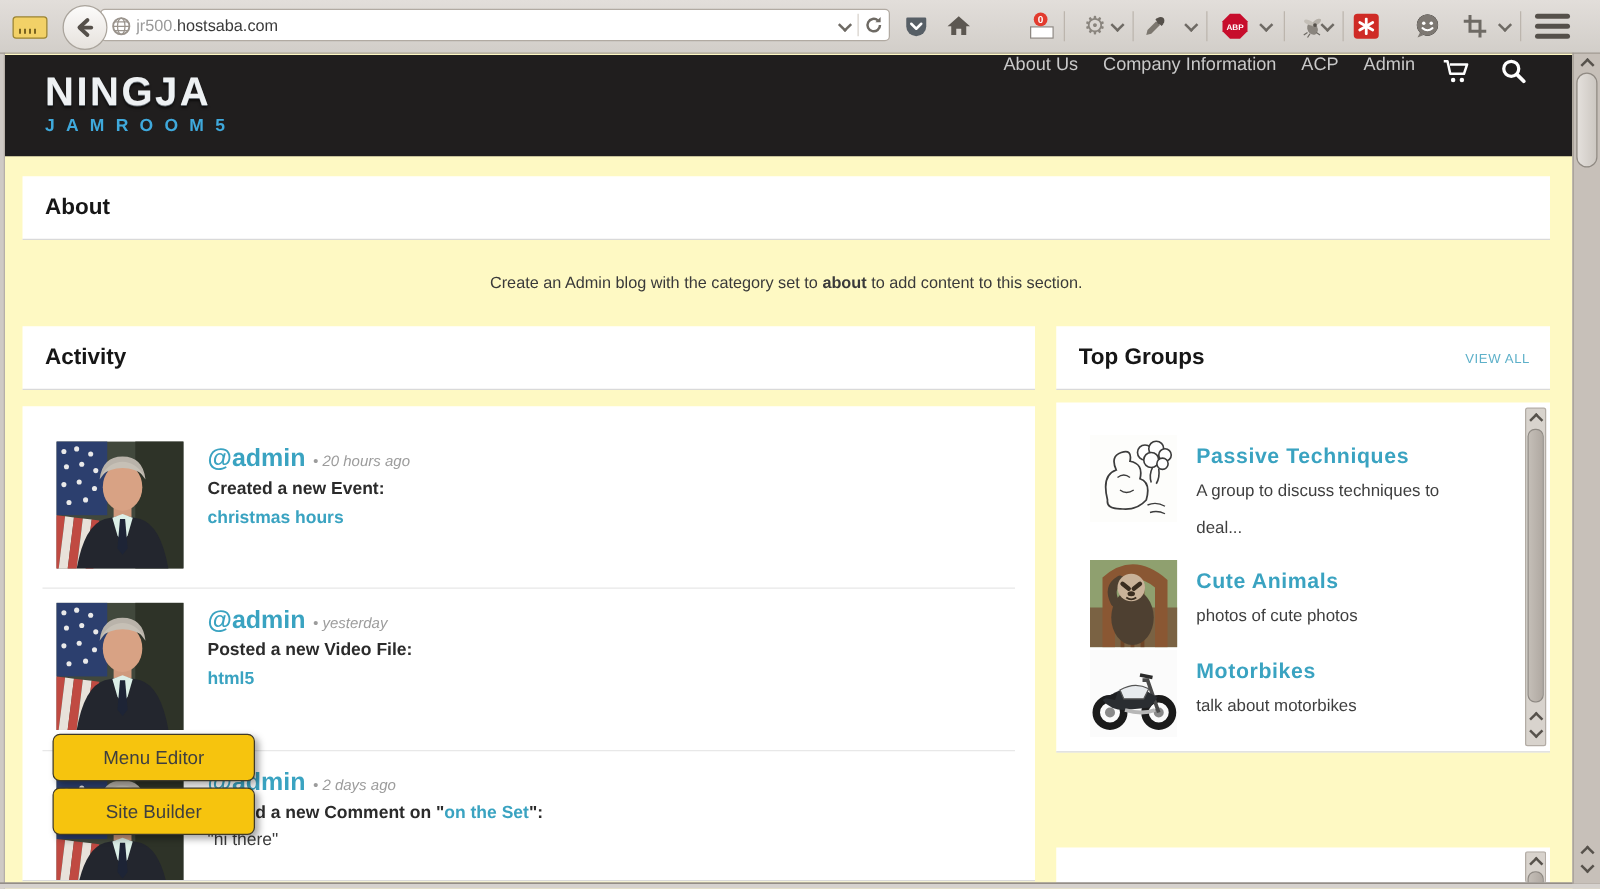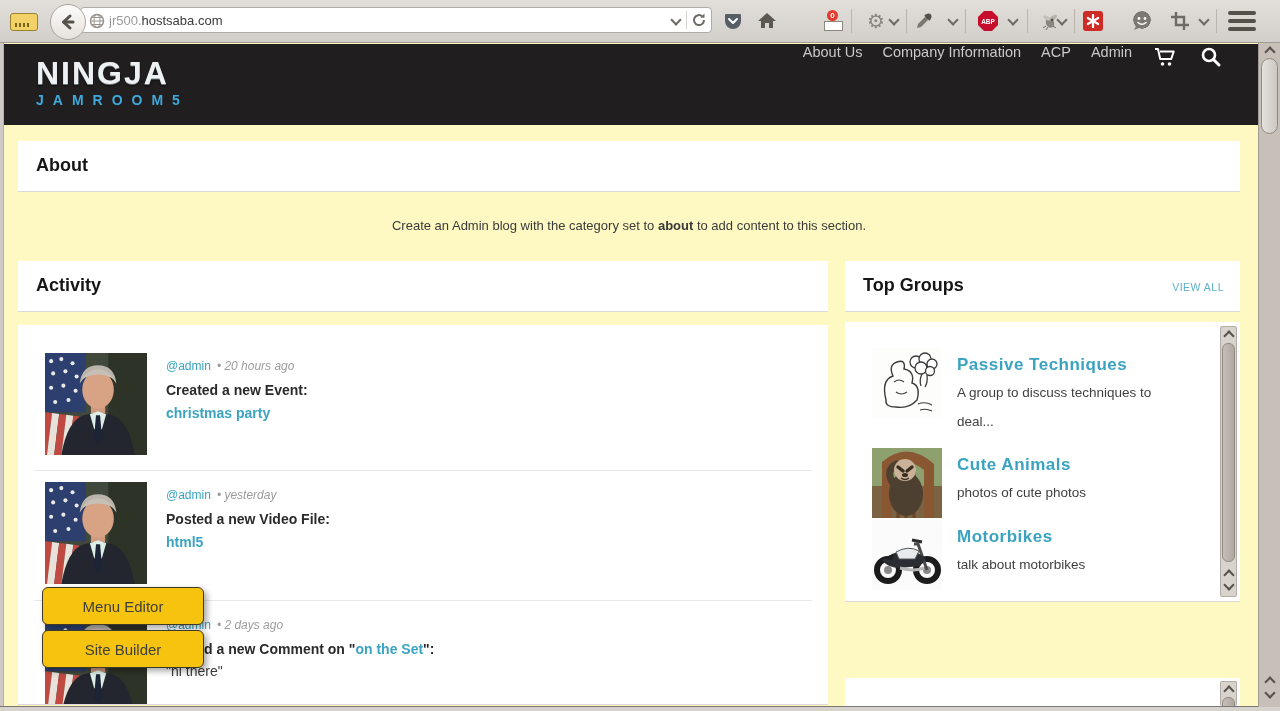--- a/index.html
+++ b/index.html
@@ -64,21 +64,21 @@
   .nav-icon{display:flex;align-items:center;justify-content:center;width:26px;height:26px;}
   
   .band{position:absolute;background:#fff;border-bottom:1px solid #d9d9d9;box-sizing:border-box;}
   .band h2{margin:0;padding:14px 0 0 18px;font-size:18px;font-weight:700;color:#161616;}
   .panel{position:absolute;background:#fff;border-bottom:1px solid #d9d9d9;box-sizing:border-box;overflow:hidden;}
   .notice{position:absolute;left:15px;top:176px;width:1222px;text-align:center;font-size:13px;color:#3a3a3a;}
   .view-all{position:absolute;right:16px;top:20px;font-size:10.5px;letter-spacing:.5px;color:#5db0c9;cursor:pointer;}
   
   .avatar{position:absolute;left:27px;width:102px;height:102px;overflow:hidden;}
   .act-text{position:absolute;left:148px;}
-  .meta-user{font-size:12px;font-weight:400;color:#3aa3c1;cursor:pointer;}
+  .meta-user{font-size:20px;font-weight:700;color:#3aa3c1;cursor:pointer;}
   .meta-time{font-size:12px;font-style:italic;color:#9c9c9c;margin-left:6px;text-align:right;}
   .act-action{font-size:14px;font-weight:700;color:#2b2b2b;}
   .act-link{font-size:14px;font-weight:700;color:#3aa3c1;cursor:pointer;}
   .act-quote{font-size:14px;color:#3c3c3c;}
   .divider{position:absolute;left:16px;right:16px;height:1px;background:#e8e8e8;}
   
   .tool-btn{position:absolute;left:39px;width:160px;height:36px;border-radius:6px;background:#f6c40e;
     border:1px solid #3f3a28;box-shadow:3px 3px 6px rgba(0,0,0,.35);color:#3f3f3f;font-size:15px;
     display:flex;align-items:center;justify-content:center;cursor:pointer;z-index:30;}
   
@@ -301,21 +301,21 @@
         <path d="M35 27 Q42 16 52 16 Q62 16 69 27 Q62 21 52 21 Q42 21 35 27 Z" fill="#c6c0b6"></path>
         <path d="M16 100 Q22 66 38 61 L52 58 L66 61 Q82 66 88 100 Z" fill="#23262e"></path>
         <path d="M44 60 L52 57 L60 60 L56 74 L52 79 L48 74 Z" fill="#dcefe7"></path>
         <path d="M50 61 L54 61 L56 84 L52 89 L48 84 Z" fill="#1d2436"></path>
       </svg>
     </div>
     <div class="act-text" style="top:31px">
       <span class="meta-user">@admin</span><span class="meta-time">• 20 hours ago</span>
     </div>
     <div class="act-text act-action" style="top:57px">Created a new Event:</div>
-    <div class="act-text act-link" style="top:80px">christmas party</div>
+    <div class="act-text act-link" style="top:80px">christmas hours</div>
 
     <div class="divider" style="top:145px"></div>
 
     <div class="avatar" style="top:157px">
       <svg width="102" height="102" viewBox="0 0 100 100" preserveAspectRatio="none">
         <rect width="100" height="100" fill="#41483c"></rect>
         <rect x="62" width="38" height="100" fill="#2e3328"></rect>
         <rect x="0" y="0" width="40" height="58" fill="#2c3f6e"></rect>
         <g fill="#e9e9e9">
           <circle cx="6" cy="8" r="2"></circle>

